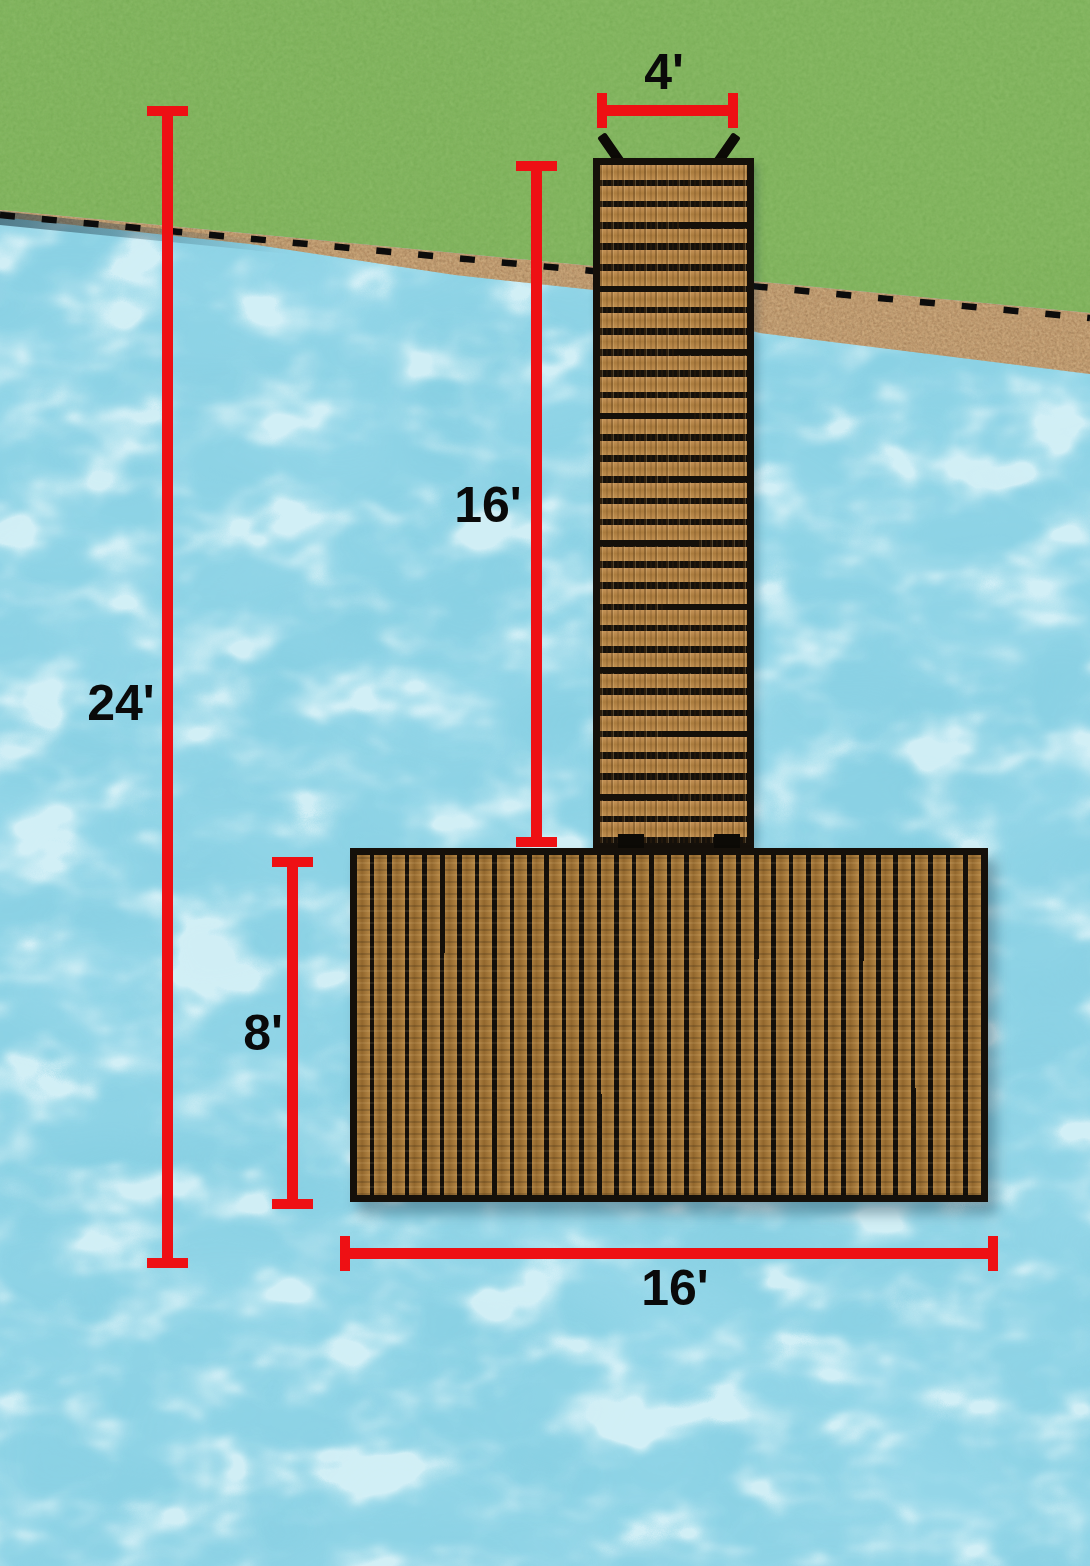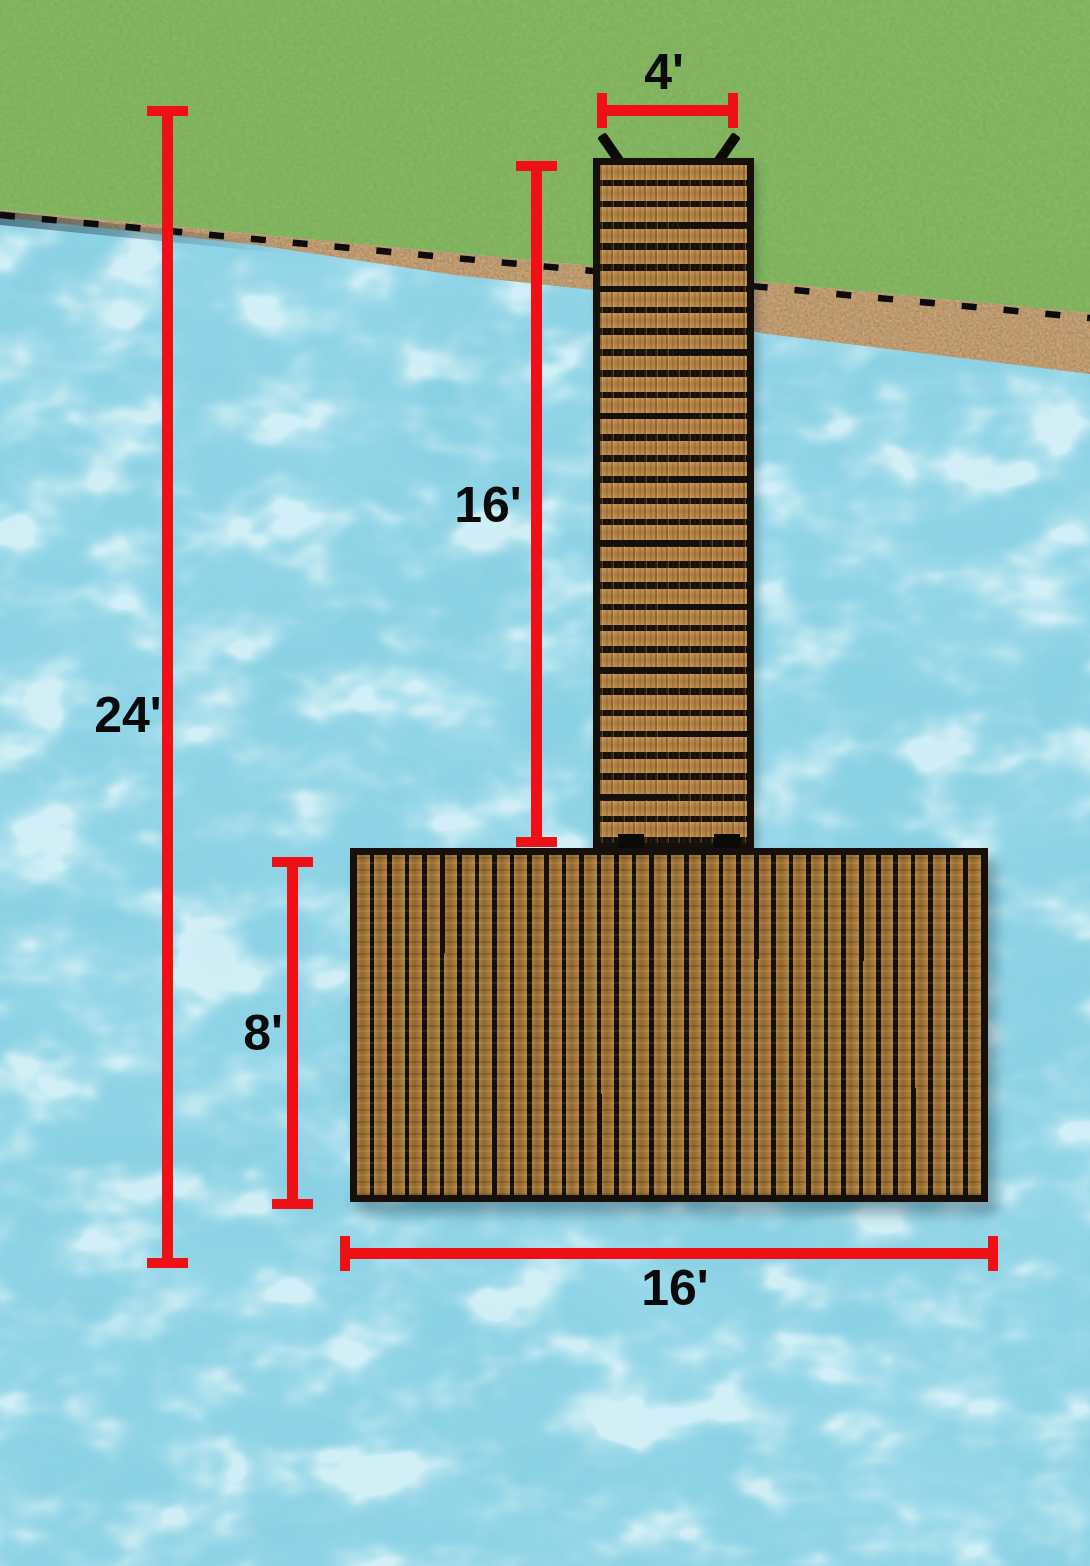--- a/index.html
+++ b/index.html
@@ -176,21 +176,21 @@
     <div class="dim-line v" style="left:531px;top:166px;height:676px;"></div>
     <div class="dim-cap h" style="left:516px;top:161px;"></div>
     <div class="dim-cap h" style="left:516px;top:837px;"></div>
     <div class="dim-label" style="left:438px;top:477px;">16'</div>
   </div>
 
   <div class="dim">
     <div class="dim-line v" style="left:162px;top:112px;height:1151px;"></div>
     <div class="dim-cap h" style="left:147px;top:106px;"></div>
     <div class="dim-cap h" style="left:147px;top:1258px;"></div>
-    <div class="dim-label" style="left:78px;top:675px;margin-top:12px;">24'</div>
+    <div class="dim-label" style="left:71px;top:675px;">24'</div>
   </div>
 
   <div class="dim">
     <div class="dim-line v" style="left:287px;top:862px;height:344px;"></div>
     <div class="dim-cap h" style="left:272px;top:857px;"></div>
     <div class="dim-cap h" style="left:272px;top:1199px;"></div>
     <div class="dim-label" style="left:213px;top:1005px;">8'</div>
   </div>
 
   <div class="dim">

